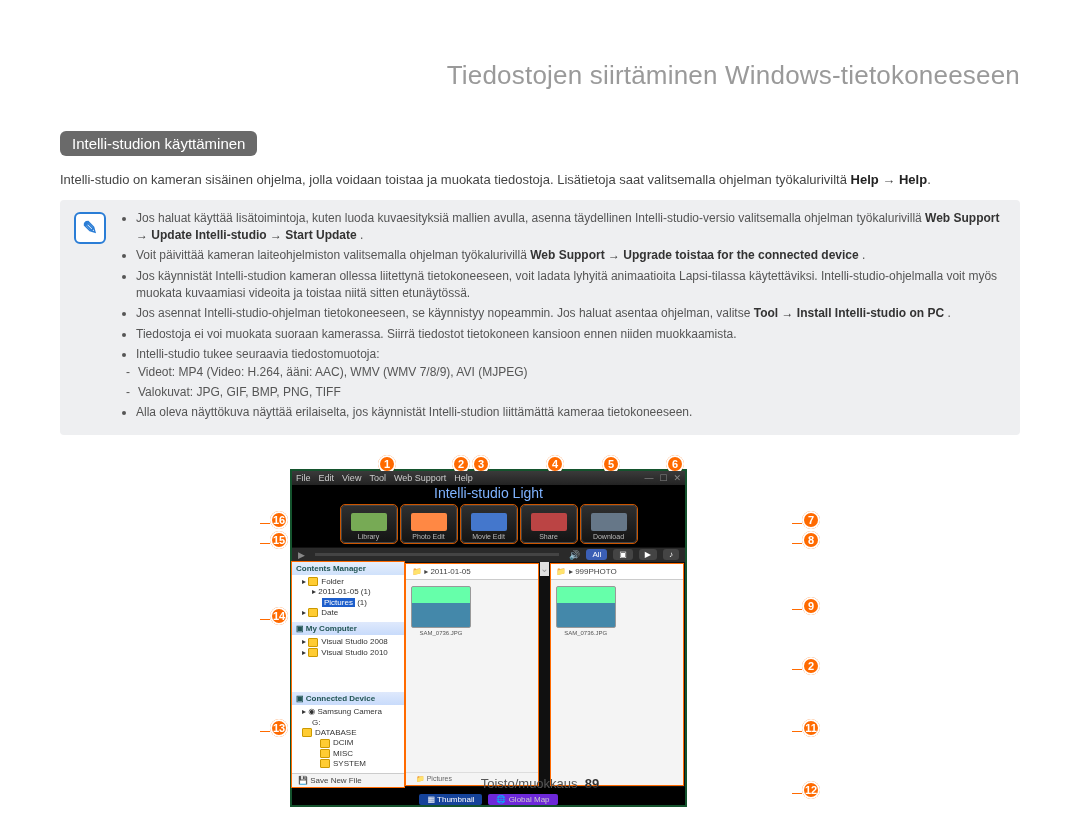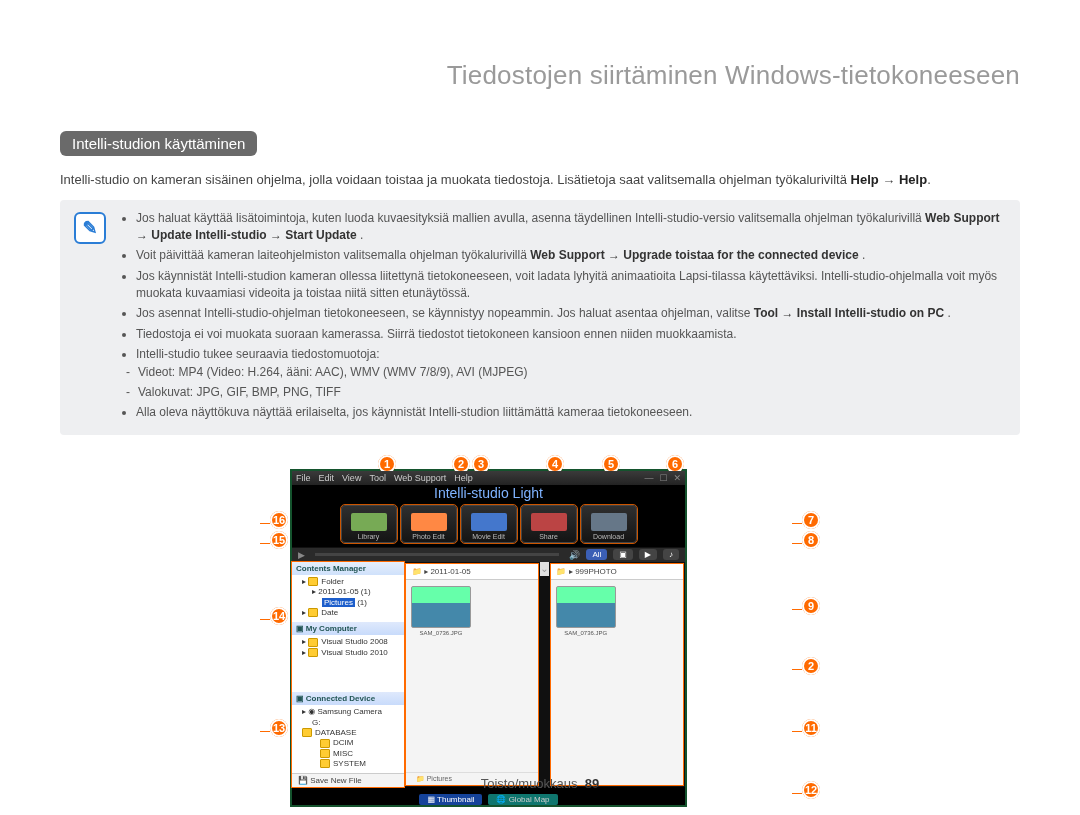--- a/index.html
+++ b/index.html
@@ -201,21 +201,21 @@
   .cp-crumb { font-size:8px; color:#444; padding:3px 6px; border-bottom:1px solid #ccc; background:#fff;}
   .cp-body { flex:1; padding:6px; display:flex; gap:6px; flex-wrap:wrap; align-content:flex-start;}
   .thumb-card { width:58px; display:flex; flex-direction:column; align-items:center;}
   .thumb-img { width:58px; height:40px; background:linear-gradient(#6fa 40%, #48a 40%); border:1px solid #999; border-radius:2px;}
   .thumb-label { font-size:6px; color:#555; margin-top:2px;}
   .cp-sub { font-size:7px; color:#666; padding:2px 10px; border-top:1px solid #ddd;}
   .divider-row { height:14px; background:#e1e1e1; display:flex; align-items:center; justify-content:center;}
   .divider-row span{ font-size:10px; color:#999;}
   .bottom-bar { height:18px; background:#000; display:flex; justify-content:center; align-items:flex-end; gap:6px;}
   .bottom-bar .bb-btn{ font-size:8px; background:#15439a; color:#fff; padding:1px 8px; border-radius:2px;}
-  .bottom-bar .bb-btn.dark{ background:#0f766e; color:#ccc;}
+  .bottom-bar .bb-btn.dark{ background:#6d28d9; color:#ccc;}
   .save-row { background:#f4f4f4; color:#444; font-size:8px; padding:2px 6px; border-top:1px solid #ccc;}
   .folder-ico{display:inline-block;width:8px;height:7px;background:#fc3;border:1px solid #c90;margin-right:3px;vertical-align:middle;border-radius:1px;}
 
   .footer {
     position: absolute;
     bottom: 24px;
     left: 0;
     width: 100%;
     text-align: center;
     font-size: 13px;

